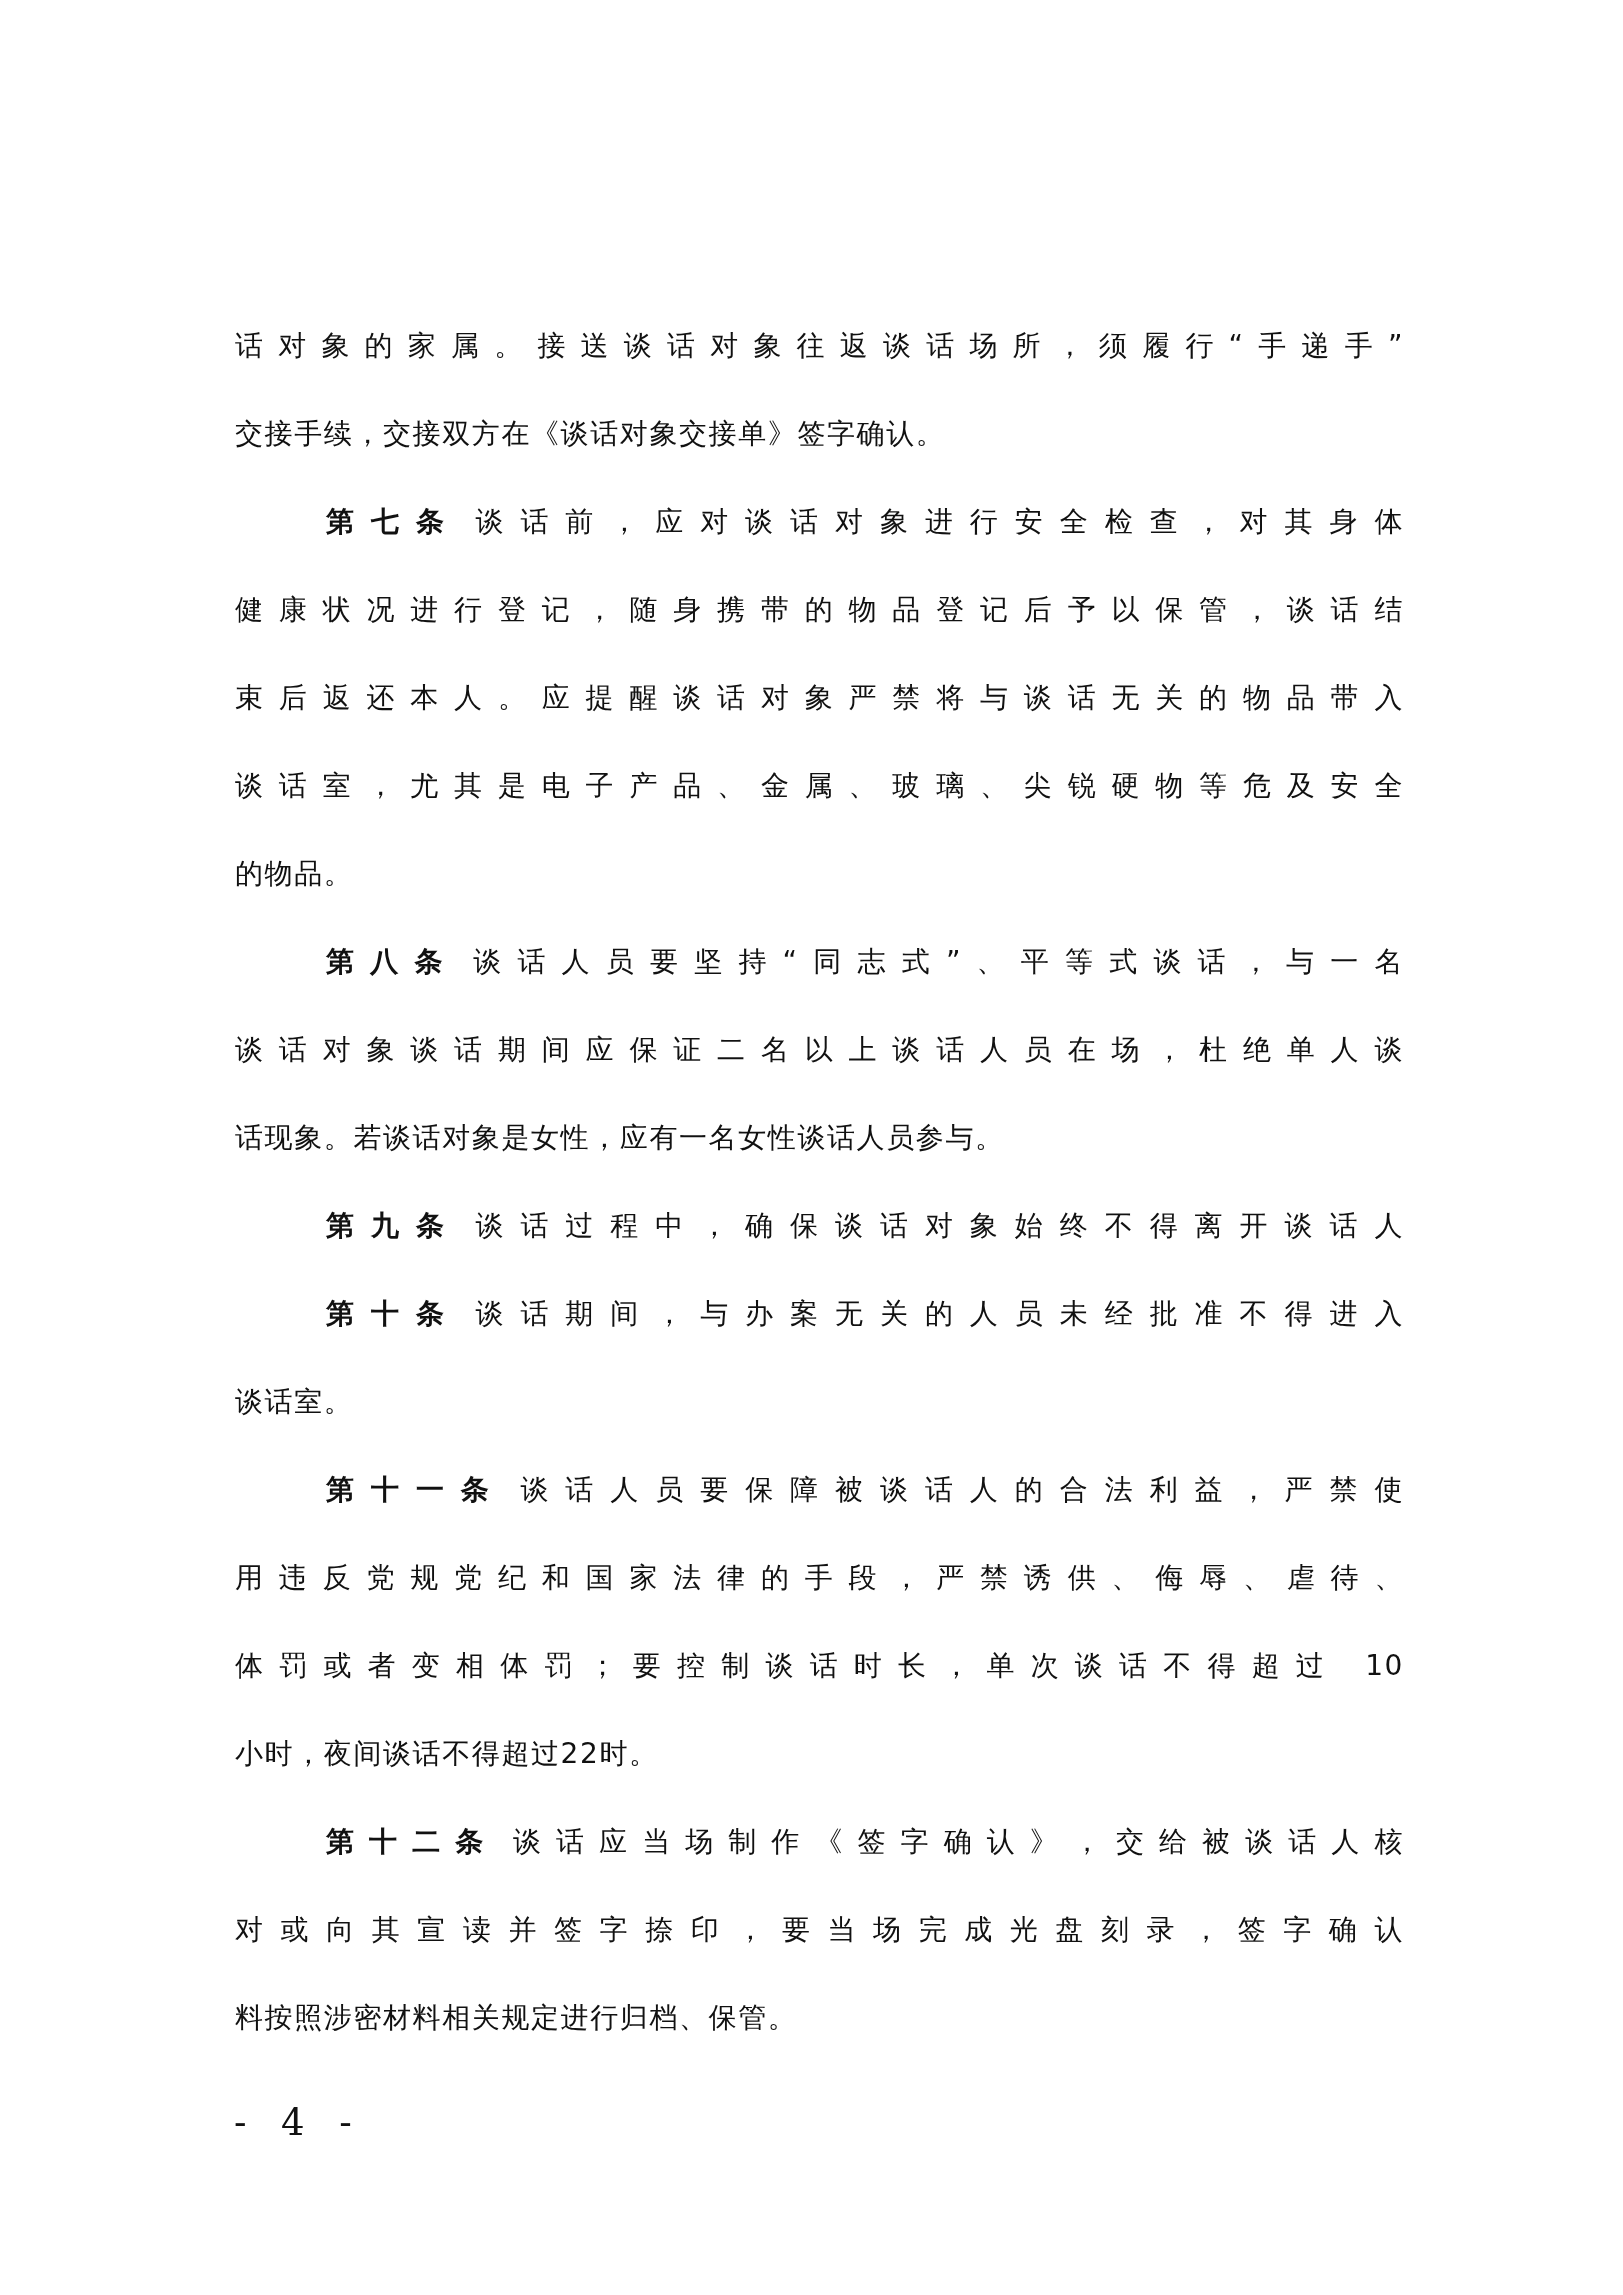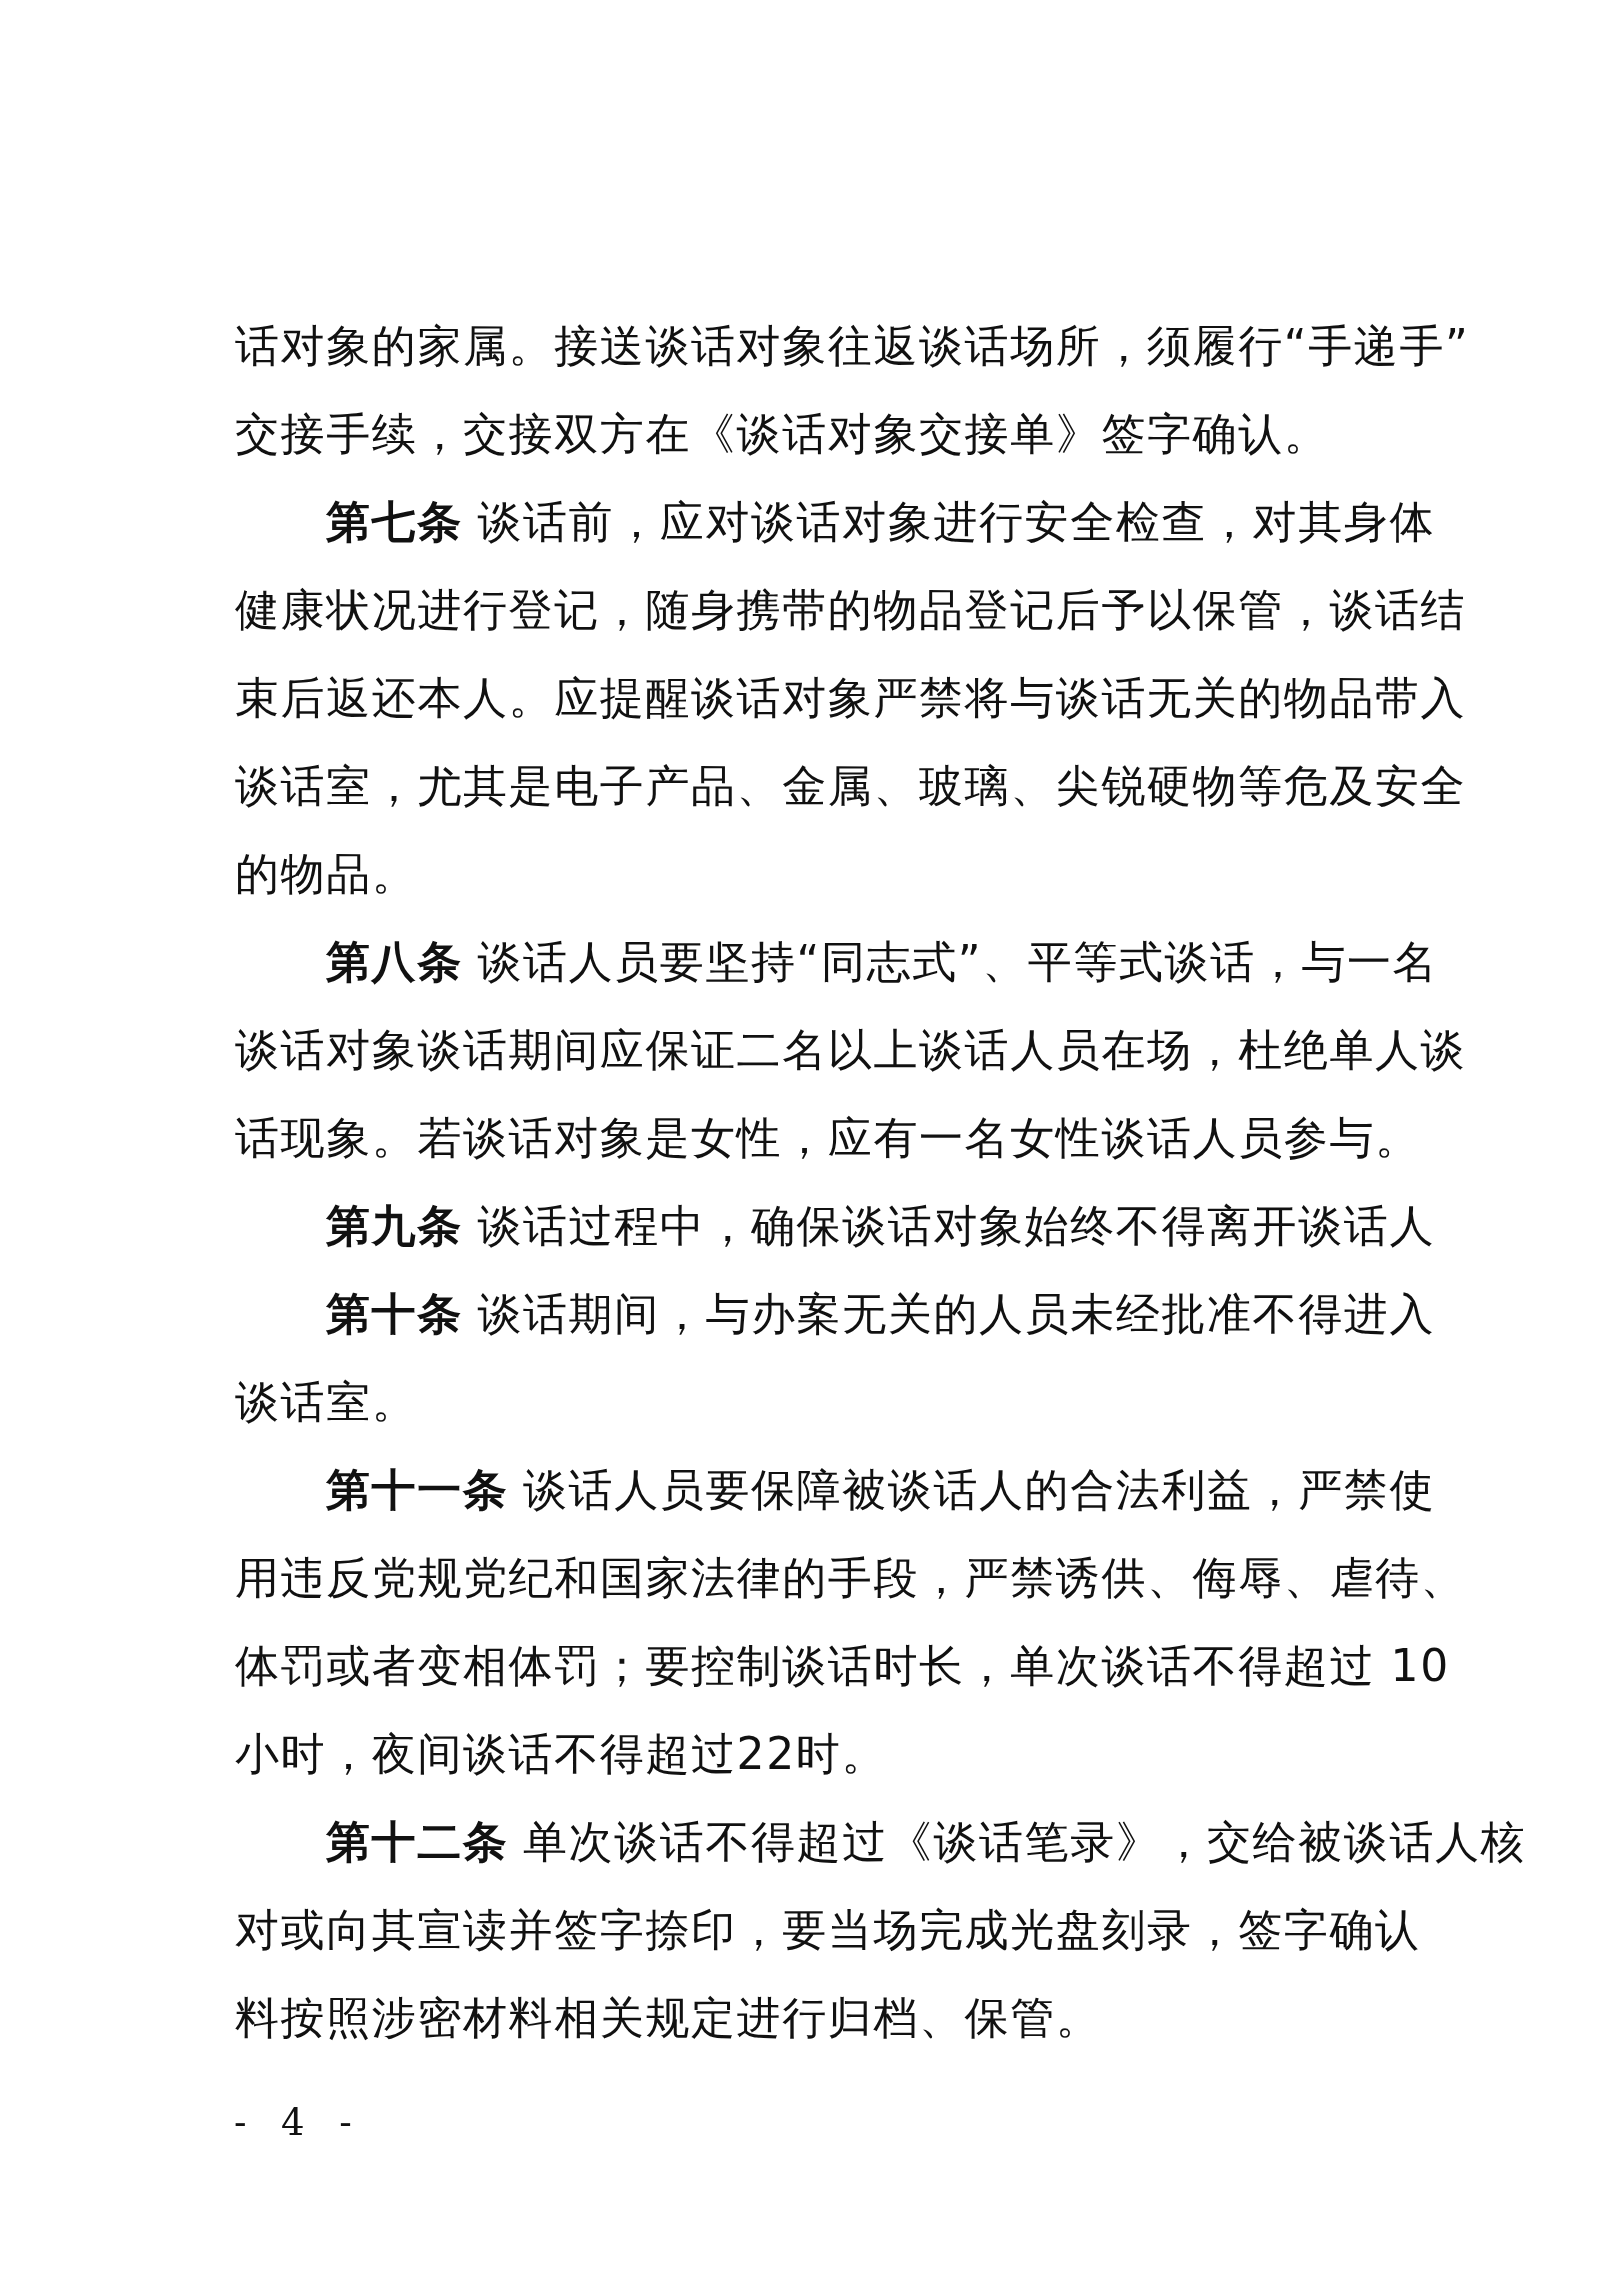--- a/index.html
+++ b/index.html
@@ -17,21 +17,21 @@
     }
     .page {
       position: absolute;
       left: 235px;
       top: 302px;
       width: 1169px;
     }
     .line {
       height: 88px;
       line-height: 88px;
-      font-size: 44px;
+      font-size: 28px;
       white-space: nowrap;
       letter-spacing: 1.6px;
     }
     .line.justify {
       text-align: justify;
       text-align-last: justify;
     }
     .indent {
       padding-left: 91px;
     }
@@ -84,21 +84,21 @@
   </div>
 
   <div>
     <div class="line justify indent"><span class="article-no">第十一条</span><span>谈话人员要保障被谈话人的合法利益，严禁使</span></div>
     <div class="line justify">用违反党规党纪和国家法律的手段，严禁诱供、侮辱、虐待、</div>
     <div class="line justify">体罚或者变相体罚；要控制谈话时长，单次谈话不得超过 10</div>
     <div class="line">小时，夜间谈话不得超过22时。</div>
   </div>
 
   <div>
-    <div class="line justify indent"><span class="article-no">第十二条</span><span>单次谈话不得超过《谈话笔录》，交给被谈话人核</span></div>
+    <div class="line justify indent"><span class="article-no">第十二条</span><span>谈话应当场制作《签字确认》，交给被谈话人核</span></div>
     <div class="line justify">对或向其宣读并签字捺印，要当场完成光盘刻录，签字确认</div>
     <div class="line">料按照涉密材料相关规定进行归档、保管。</div>
   </div>
 
 </div>
 
 <div class="page-number">- 4 -</div>
 
 
 </body></html>

